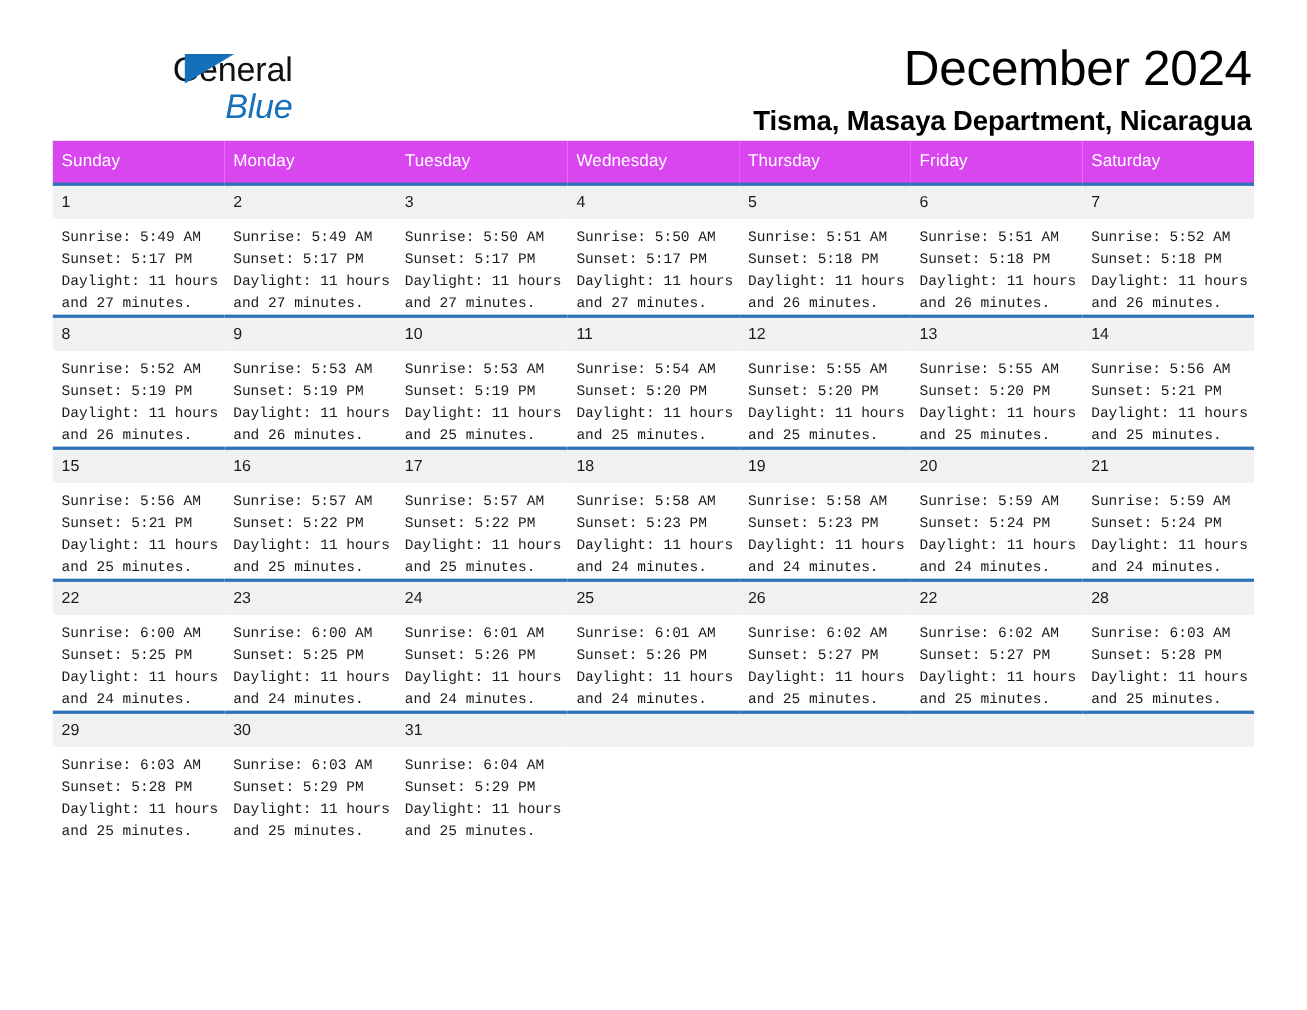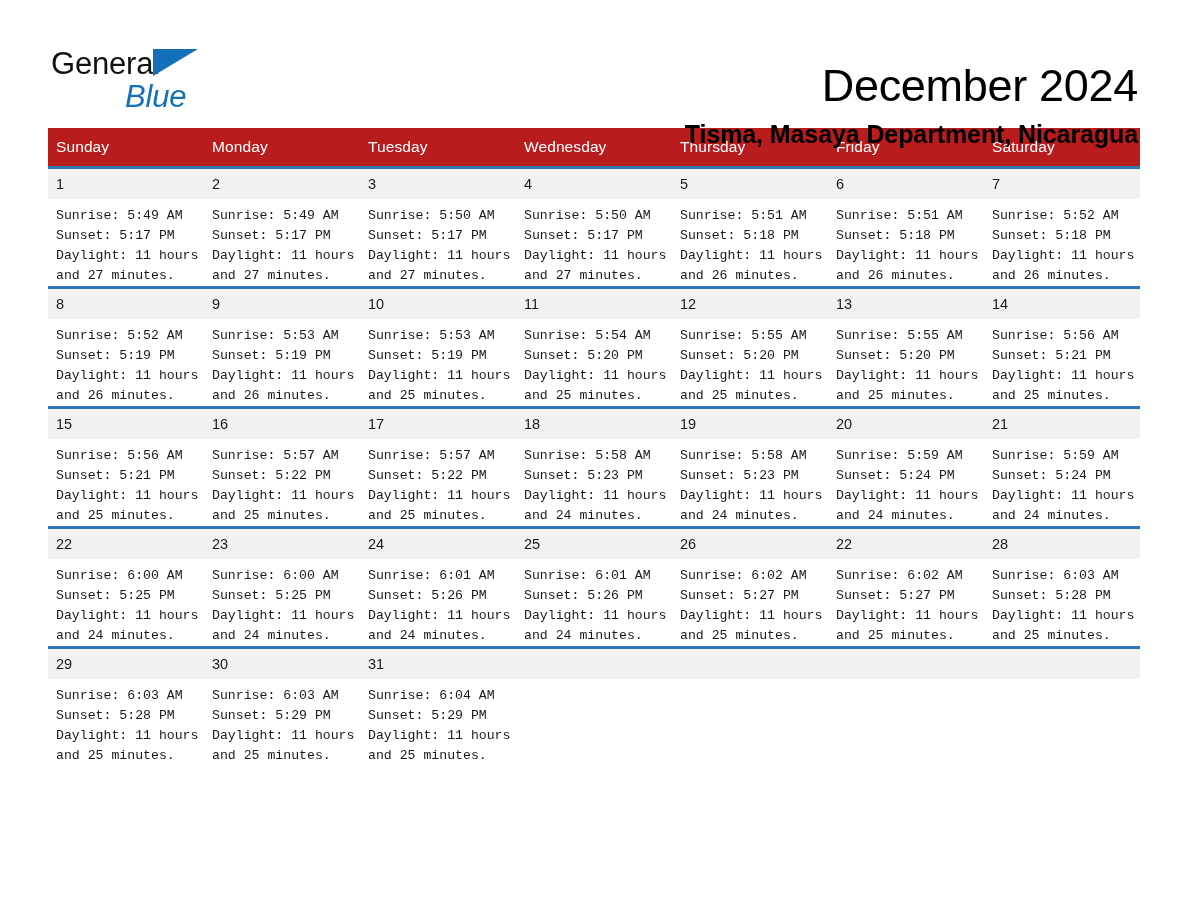--- a/index.html
+++ b/index.html
@@ -24,25 +24,26 @@
 
   
   .masthead {
     position: relative;
     height: 110px;
     padding-top: 38px;
     box-sizing: border-box;
   }
   .brand {
     position: absolute;
-    left: 3px;
+    left: 18px;
     top: 48px;
     width: 200px;
     height: 72px;
     line-height: 1;
+    text-align: right;
   }
   .brand-row1 {
     position: relative;
     display: block;
     font-size: 31px;
     letter-spacing: -0.2px;
     color: #111111;
     font-family: "Liberation Sans", sans-serif;
   }
   .brand-tri {
@@ -59,21 +60,20 @@
     margin-top: 2px;
     margin-left: 74px;
     font-size: 31px;
     color: #1570bb;
     letter-spacing: -0.2px;
     font-style: italic;
   }
   .title-block {
     text-align: right;
     padding-right: 2px;
-    margin-top: 24px;
   }
   .cal-title {
     font-size: 45px;
     font-weight: normal;
     color: #000000;
     line-height: 1.05;
     letter-spacing: -0.3px;
   }
   .cal-subtitle {
     margin-top: 12px;
@@ -87,21 +87,21 @@
   
   .calendar {
     margin-top: 18px;
     width: 1092px;
     border-collapse: collapse;
     table-layout: fixed;
   }
   .calendar col { width: 156px; }
 
   thead th {
-    background: #b91c1c;
+    background: #d946ef;
     color: #ffffff;
     font-size: 15.5px;
     font-weight: normal;
     text-align: left;
     padding: 8px 0 9px 8px;
     height: 21px;
     letter-spacing: 0.1px;
   }
 
   tbody td {

